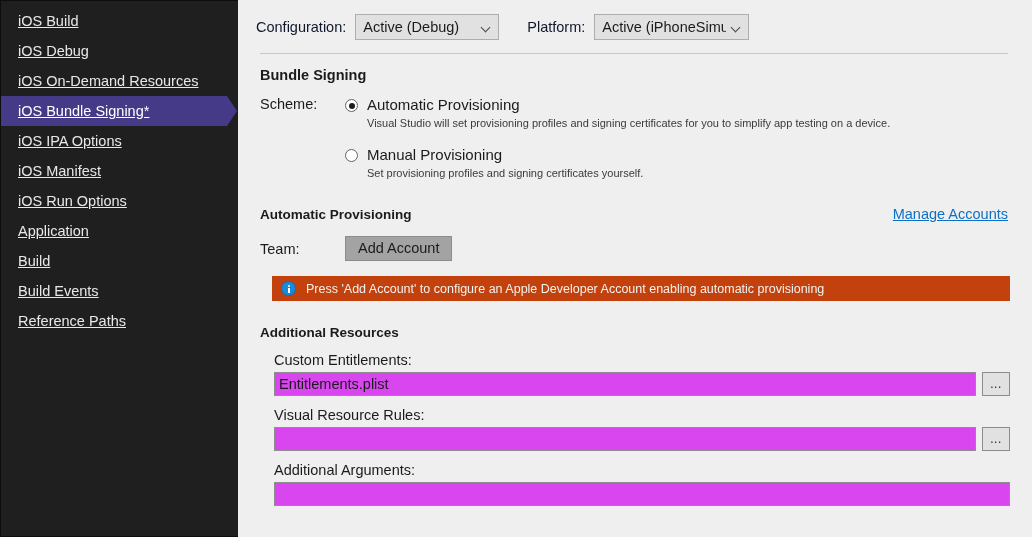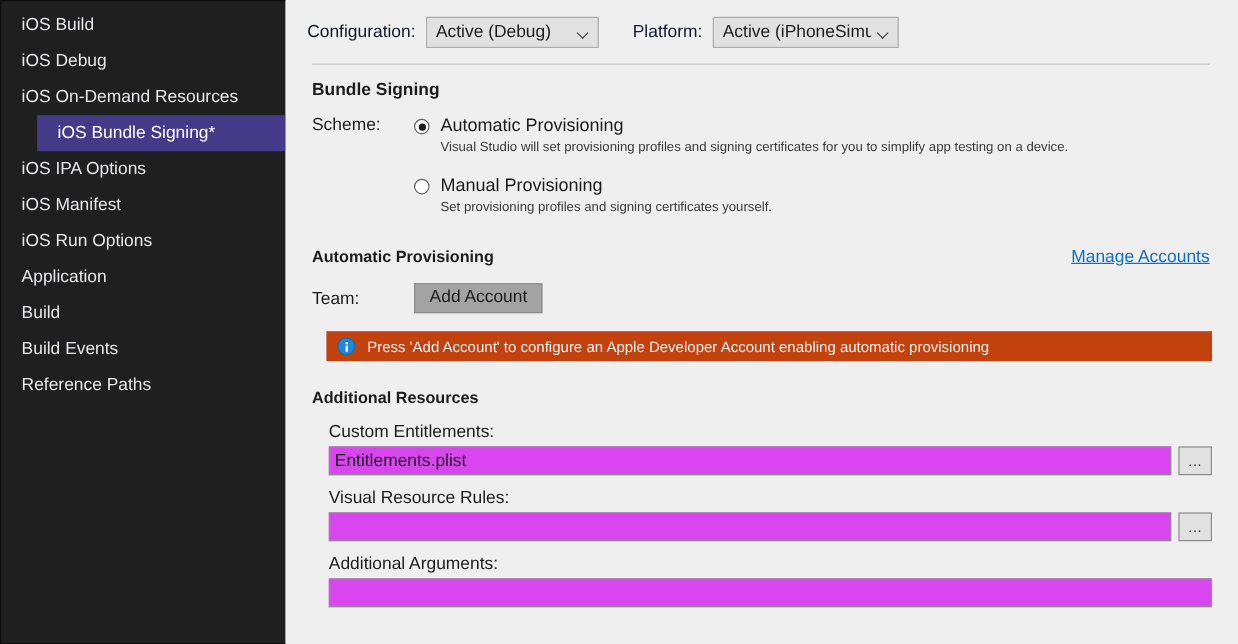--- a/index.html
+++ b/index.html
@@ -39,24 +39,24 @@
   .nav-item {
     position: relative;
     height: 30px;
     line-height: 30px;
     color: #e8e8ec;
     font-size: 14.5px;
     padding-left: 17px;
     white-space: nowrap;
     cursor: default;
     user-select: none;
+    text-decoration: underline;
   }
   .nav-item.selected {
     color: #ffffff;
-    margin-left: 30px;
   }
   .nav-item.selected .sel-bg {
     position: absolute;
     left: 0;
     top: 0;
     width: 226px;
     height: 30px;
     background: #453a87;
     z-index: 0;
   }

